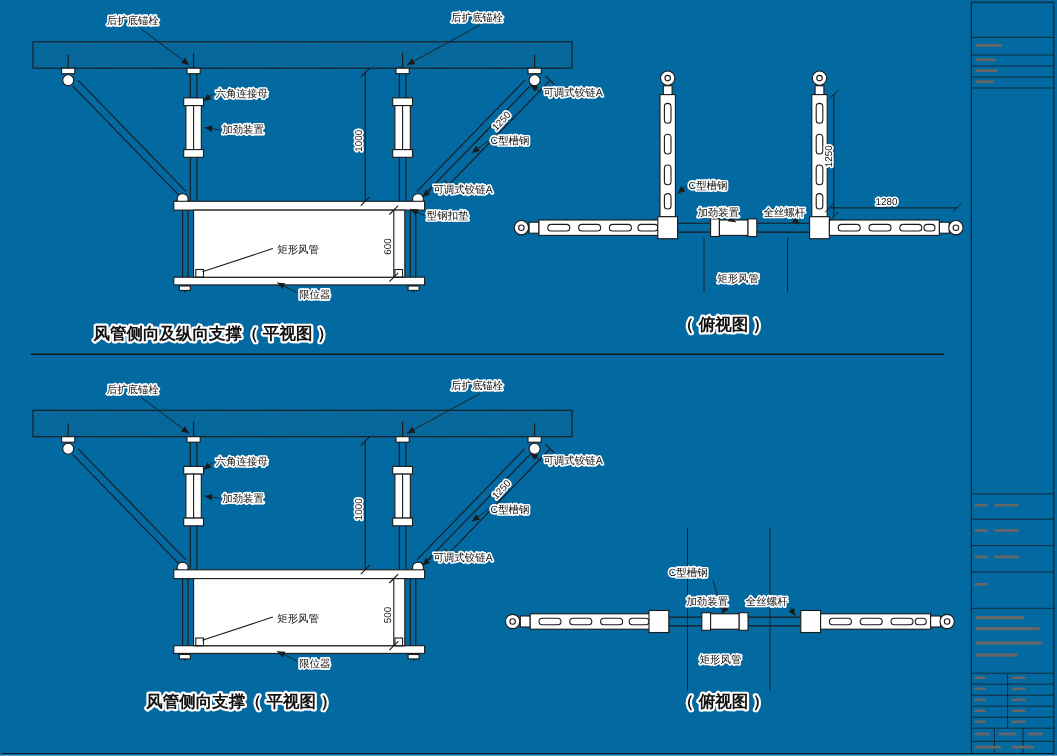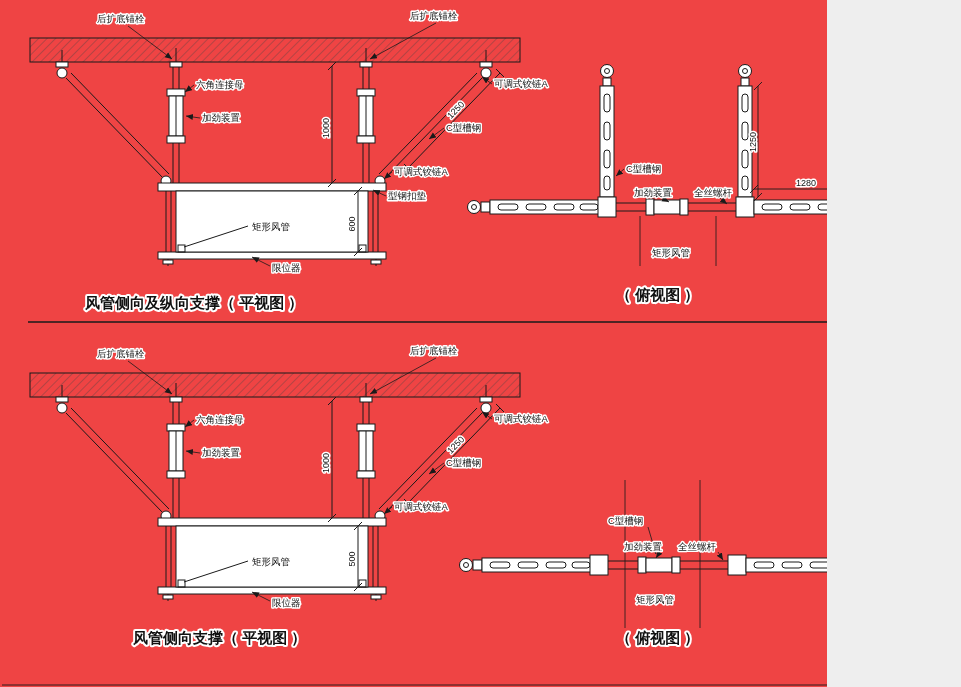--- a/index.html
+++ b/index.html
@@ -1,16 +1,16 @@
 <!DOCTYPE html>
 <html lang="zh"><head>
 <meta charset="utf-8">
 <style>
   html,body{margin:0;padding:0;background:#eee;}
-  .sheet{position:relative;width:827px;height:687px;background:#ef4444;overflow:hidden;
+  .sheet{position:relative;width:961px;height:687px;background:#0369a1;overflow:hidden;
          font-family:"Liberation Sans","DejaVu Sans",sans-serif;}
   svg{position:absolute;left:0;top:0;}
   svg text{font-family:"Liberation Sans","DejaVu Sans",sans-serif;fill:#111;
            paint-order:stroke;stroke:#fff;stroke-width:3px;stroke-linejoin:round;}
   svg text.lbl{font-size:9.5px;}
   svg text.dim{font-size:9px;text-anchor:middle;}
   svg text.cap{font-size:15px;font-weight:bold;stroke-width:4px;}
 </style>
 </head>
 <body>

